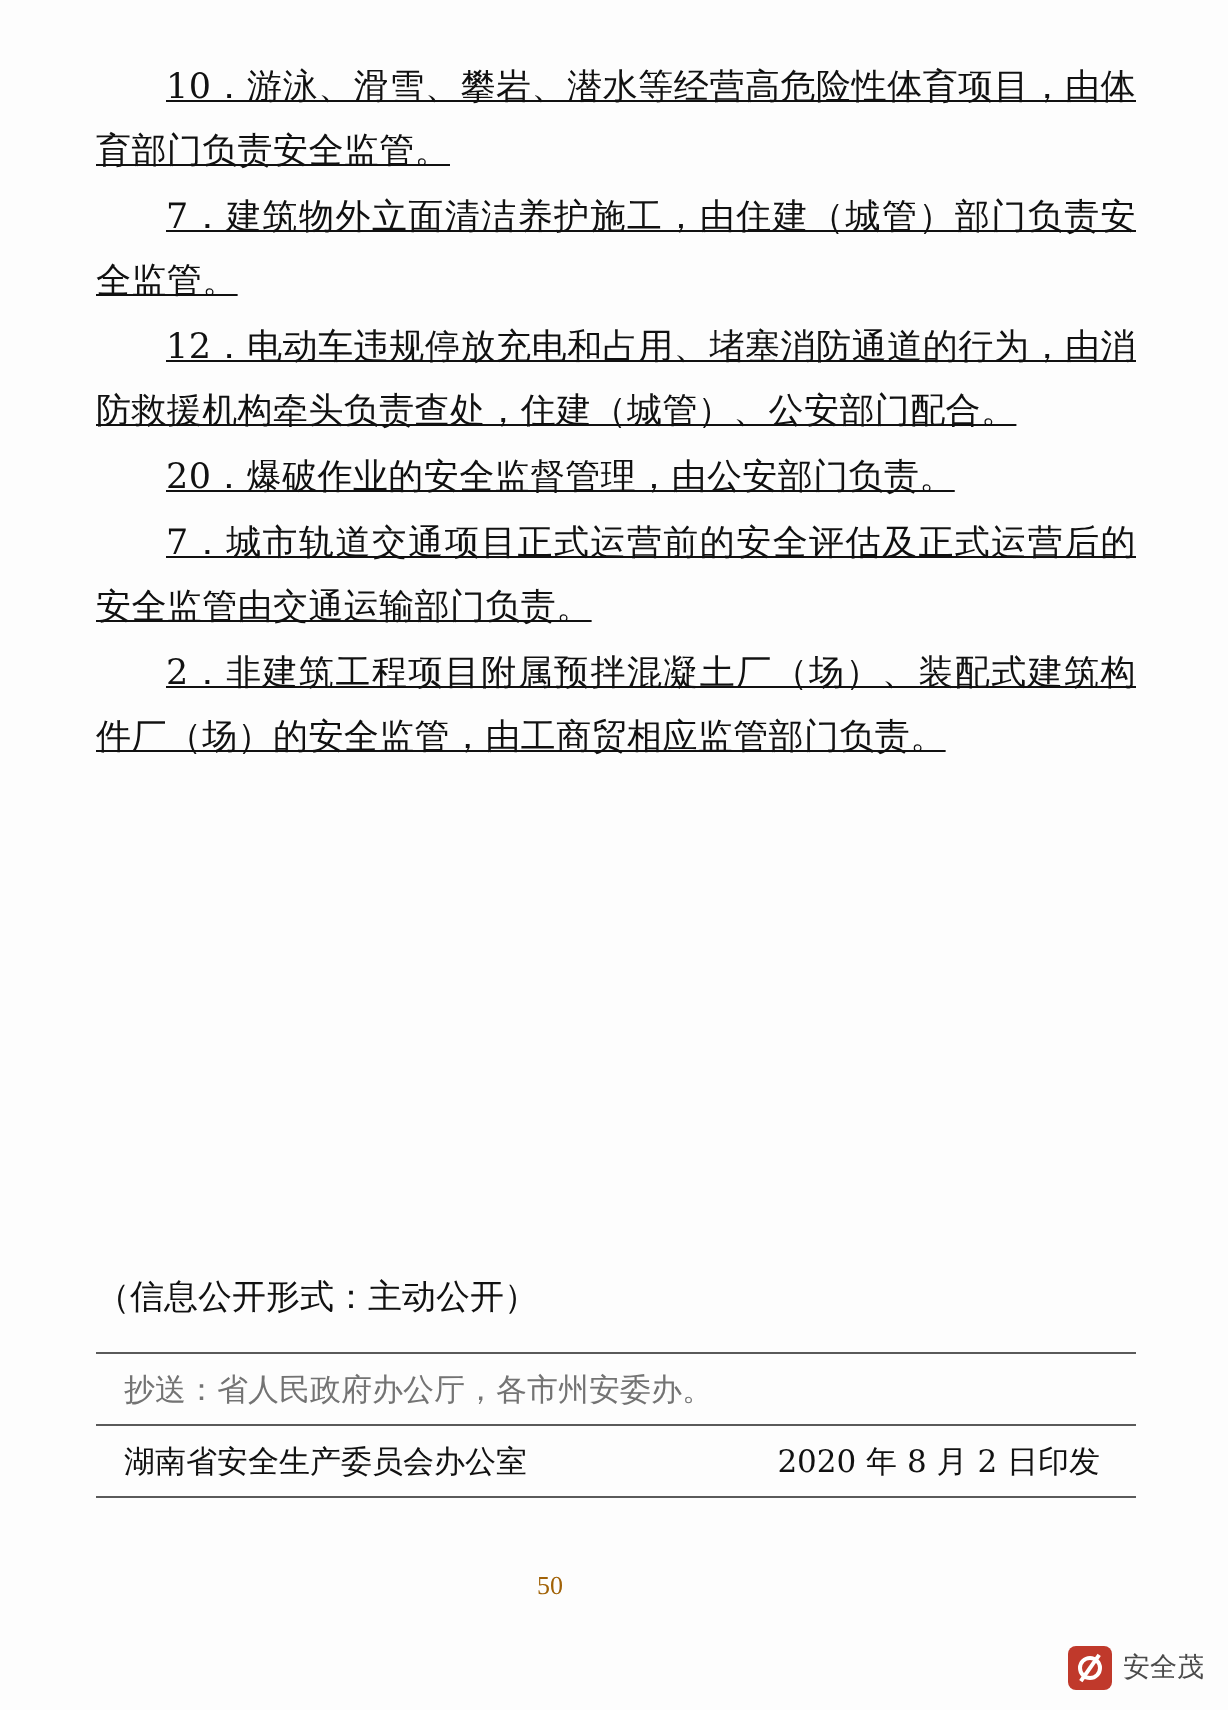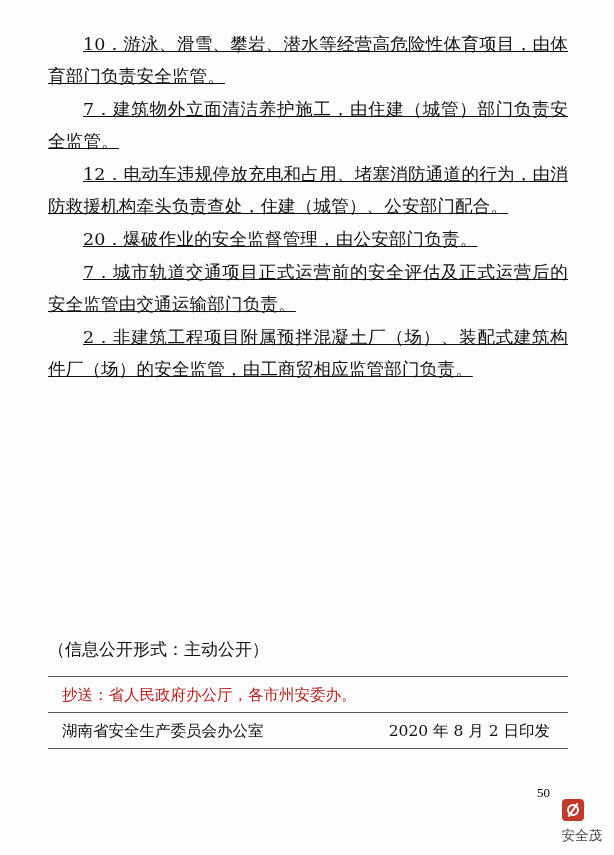--- a/index.html
+++ b/index.html
@@ -54,48 +54,48 @@
   .rule {
     border: 0;
     border-top: 1px solid #5a5a5a;
     margin: 0;
     height: 0;
   }
   .copy-row {
     font-size: 15.5px;
     line-height: 22px;
     padding: 7px 0 6px 14px;
-    color: #b91c1c;
+    color: #737373;
   }
   .issuer-row {
     display: flex;
     justify-content: space-between;
     align-items: flex-start;
     font-size: 15.5px;
     line-height: 22px;
     padding: 7px 18px 6px 14px;
     color: #111;
   }
   .page-number {
     position: absolute;
     top: 785px;
     left: 0;
     width: 550px;
-    text-align: right;
+    text-align: center;
     font-size: 13px;
-    color: #000000;
+    color: #a16207;
     font-family: "Liberation Serif", serif;
   }
   .watermark {
     position: absolute;
     right: 12px;
     bottom: 10px;
     display: flex;
+    align-items: center;
     gap: 6px;
-    flex-direction: column;
   }
   .wm-logo {
     width: 22px;
     height: 22px;
     border-radius: 4px;
     background: #c0392b;
     position: relative;
     flex: none;
   }
   .wm-logo::before {

